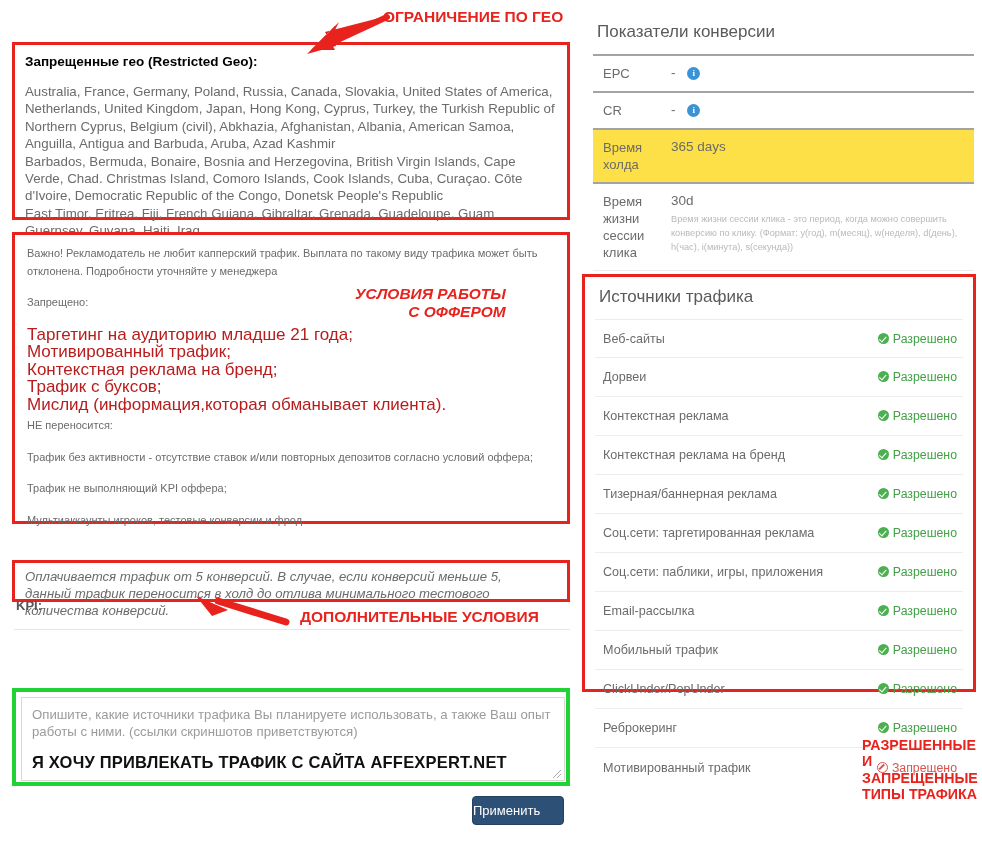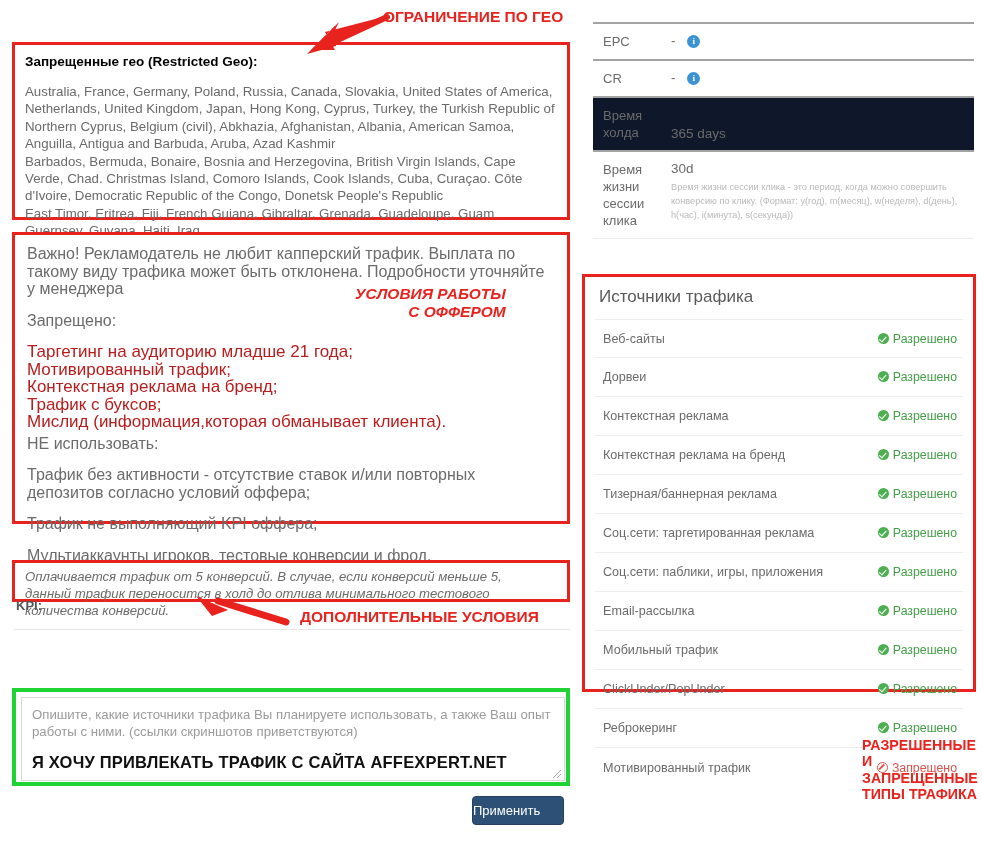--- a/index.html
+++ b/index.html
@@ -25,21 +25,21 @@
     border: 4px solid #1fd335;
     background: #fff;
   }
 
   
   .geo-block { left: 12px; top: 42px; width: 558px; height: 178px; padding: 9px 10px 0 10px; }
   .geo-title { font-weight: bold; font-size: 13.5px; color: #000000; margin-bottom: 14px; }
   .geo-body { font-size: 13.3px; line-height: 17.4px; color: #6b6b6b; }
 
   .terms-block { left: 12px; top: 232px; width: 558px; height: 292px; padding: 10px 12px 0 12px; }
-  .terms-p { font-size: 16px; line-height: 17.5px; color: #6b6b6b; margin: 0 0 14px 0; }
+  .terms-p { font-size: 11px; line-height: 17.5px; color: #6b6b6b; margin: 0 0 14px 0; }
   .terms-p.tight { margin-bottom: 0; }
   .terms-list { font-size: 17px; line-height: 17.5px; color: #b91c1c; margin: 0 0 4px 0; }
 
   .addcond-block { left: 12px; top: 560px; width: 558px; height: 42px; padding: 5px 23px 0 10px; font-style: italic; }
   .addcond-text { font-size: 13.2px; line-height: 17px; color: #6b6b6b; }
 
   .kpi-label { position: absolute; left: 16px; top: 598px; font-size: 13px; font-weight: bold; color: #555; }
   .kpi-divider { position: absolute; left: 14px; top: 629px; width: 556px; height: 1px; background: #e7e7e7; }
 
   
@@ -54,21 +54,21 @@
     position: absolute; left: 472px; top: 796px; width: 92px; height: 29px;
     background: #2c5076; border: 1px solid #24425f; border-radius: 4px;
     color: #fff; font-size: 13px; line-height: 27px; cursor: pointer;
   }
 
   
   .metrics { position: absolute; left: 593px; top: 22px; width: 381px; }
   .panel-title { font-size: 17px; color: #5a5a5a; margin: 0 0 12px 4px; font-weight: normal; }
   .mrow { display: flex; border-top: 2px solid #a3a3a3; padding: 9px 8px 9px 10px; }
   .mrow:last-child { border-bottom: 1px solid #ececec; }
-  .mrow.shaded { background: #0f172a; align-items: flex-end; }
+  .mrow.shaded { background: #fde047; }
   .mkey { width: 68px; flex: 0 0 68px; font-size: 13px; line-height: 17px; color: #6b6b6b; }
   .mval { flex: 1; font-size: 13.5px; color: #6b6b6b; }
   .mhint { font-size: 9.2px; line-height: 14px; color: #b9b9b9; margin-top: 4px; }
   .info-icon { display: inline-block; width: 13px; height: 13px; border-radius: 50%;
                background: #3b93d4; color: #fff; font-size: 9px; font-weight: bold;
                line-height: 13px; text-align: center; vertical-align: 1px; margin-left: 8px;
                font-family: "Liberation Serif", serif; cursor: pointer; }
 
   .sources-box { left: 582px; top: 274px; width: 394px; height: 418px; padding: 10px 10px 0 10px; }
   .srow { display: flex; align-items: center; justify-content: space-between;
@@ -112,21 +112,21 @@
   </div>
 
   <div class="redbox terms-block">
     <p class="terms-p">Важно! Рекламодатель не любит капперский трафик. Выплата по такому виду трафика может быть отклонена. Подробности уточняйте у менеджера</p>
     <p class="terms-p">Запрещено:</p>
     <div class="terms-list" style="white-space:pre-line">Таргетинг на аудиторию младше 21 года;
 Мотивированный трафик;
 Контекстная реклама на бренд;
 Трафик с буксов;
 Мислид (информация,которая обманывает клиента).</div>
-    <p class="terms-p">НЕ использовать:</p>
+    <p class="terms-p">НЕ переносится:</p>
     <p class="terms-p">Трафик без активности - отсутствие ставок и/или повторных депозитов согласно условий оффера;</p>
     <p class="terms-p">Трафик не выполняющий KPI оффера;</p>
     <p class="terms-p tight">Мультиаккаунты игроков, тестовые конверсии и фрод.</p>
   </div>
 
   <div class="redbox addcond-block">
     <div class="addcond-text">Оплачивается трафик от 5 конверсий. В случае, если конверсий меньше 5, данный трафик переносится в холд до отлива минимального тестового количества конверсий.</div>
   </div>
 
   <div class="kpi-label">KPI:</div>
@@ -138,20 +138,21 @@
       <div class="ta-value">Я ХОЧУ ПРИВЛЕКАТЬ ТРАФИК С САЙТА AFFEXPERT.NET</div>
       <svg class="ta-grip" viewBox="0 0 12 12" aria-hidden="true">
         <path d="M11 3 L3 11 M11 7 L7 11" stroke="#aaa" stroke-width="1" fill="none"></path>
       </svg>
     </div>
   </div>
 
   <div class="apply-btn">Применить</div>
 
   <div class="metrics">
+    <h2 class="panel-title">Показатели конверсии</h2>
 
     <div class="mrow">
       <div class="mkey">EPC</div>
       <div class="mval">
         <span>-</span>
         <span class="info-icon">i</span>
       </div>
     </div>
 
     <div class="mrow">

